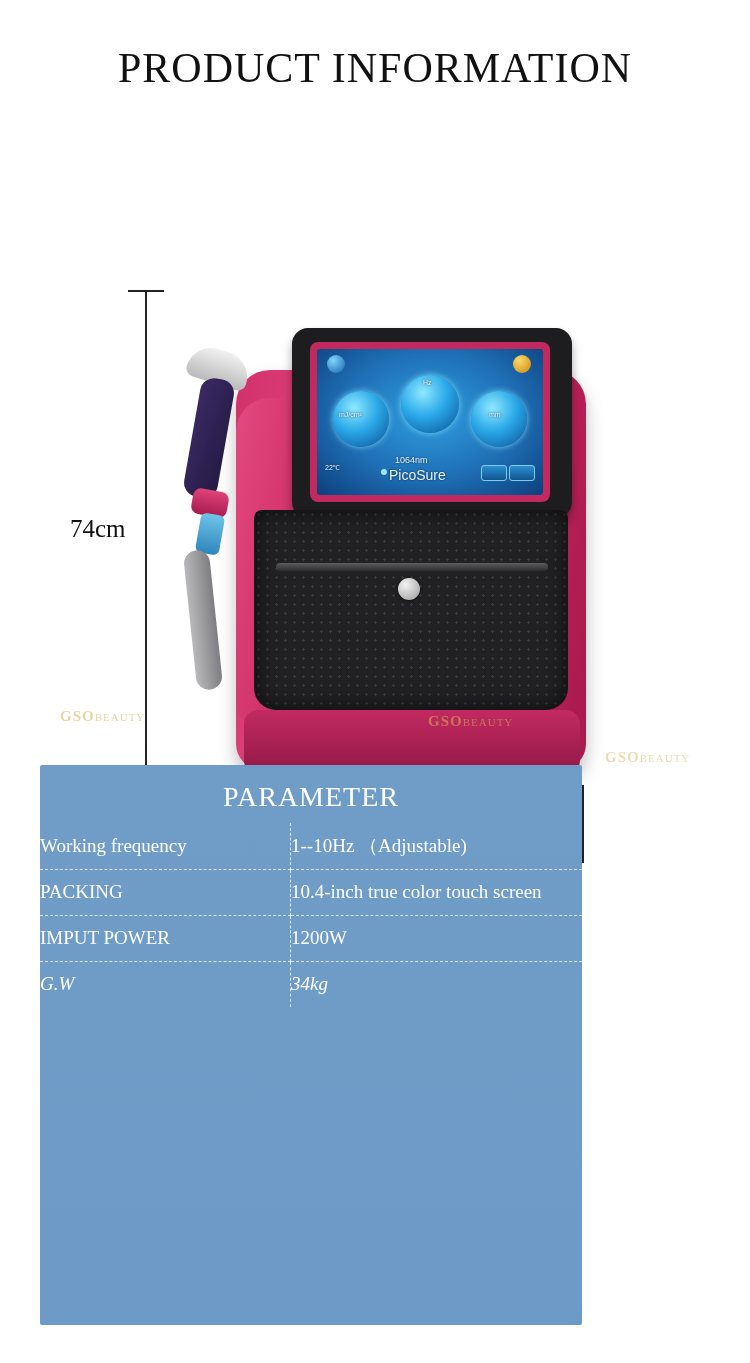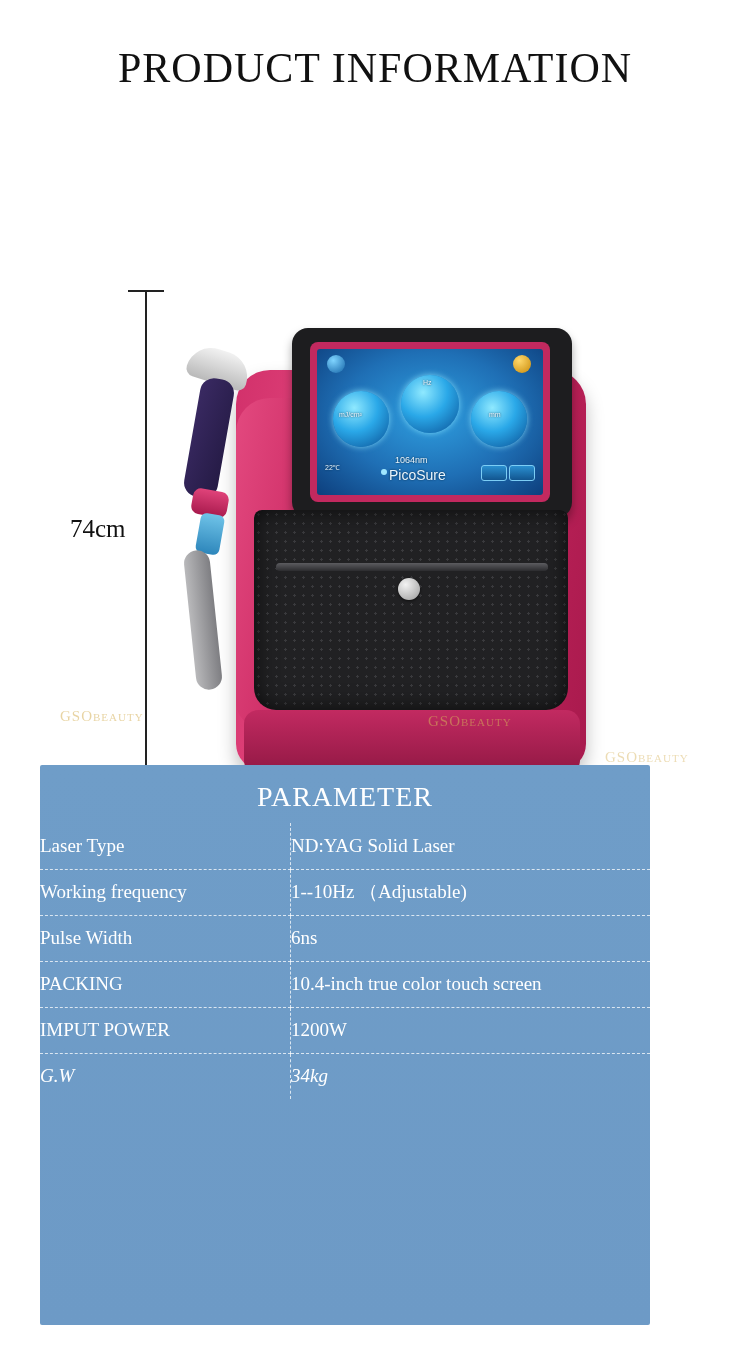--- a/index.html
+++ b/index.html
@@ -182,29 +182,29 @@
     transform:rotate(-6deg);
   }
 
   
   .wm{
     position:absolute;
     font-family:"Liberation Serif", serif;
     color:#d6b25a;opacity:.55;
     font-size:11px;letter-spacing:1px;white-space:nowrap;
   }
-  .wm .wm-g{font-size:15px;font-weight:normal;margin-top:48px;}
+  .wm .wm-g{font-size:15px;font-weight:bold;margin-top:48px;}
   .wm1{left:60px;top:578px;}
   .wm2{left:428px;top:583px;}
   .wm3{left:315px;top:765px;opacity:.45;}
   .wm4{left:605px;top:749px;opacity:.45;}
 
   
   .param-wrap{
-    position:absolute;left:40px;top:765px;width:610px;height:560px;
+    position:absolute;left:40px;top:765px;width:542px;height:560px;
     background:linear-gradient(#6f9dc8,#6d9ac6);
     border-radius:2px;
     overflow:hidden;
   }
   .param-title{
     text-align:center;color:#ffffff;
     font-size:28px;padding-top:16px;padding-bottom:10px;
     font-family:"Liberation Serif", serif;
     letter-spacing:1px;
   }
@@ -299,30 +299,22 @@
   </div>
   <div class="wm wm4">
     <span class="wm-g">GSO</span><span>BEAUTY</span>
   </div>
 
   <div class="param-wrap">
     <div class="param-title">PARAMETER</div>
     <table class="params">
       <tbody id="param-body">
           <tr>
-            <td class="k">Laser Type</td>
-            <td class="v">ND:YAG Solid Laser</td>
-          </tr>
-          <tr>
             <td class="k">Working frequency</td>
             <td class="v">1--10Hz （Adjustable)</td>
-          </tr>
-          <tr>
-            <td class="k">Pulse Width</td>
-            <td class="v">6ns</td>
           </tr>
           <tr>
             <td class="k">PACKING</td>
             <td class="v">10.4-inch true color touch screen</td>
           </tr>
           <tr>
             <td class="k">IMPUT POWER</td>
             <td class="v">1200W</td>
           </tr>
           <tr>

